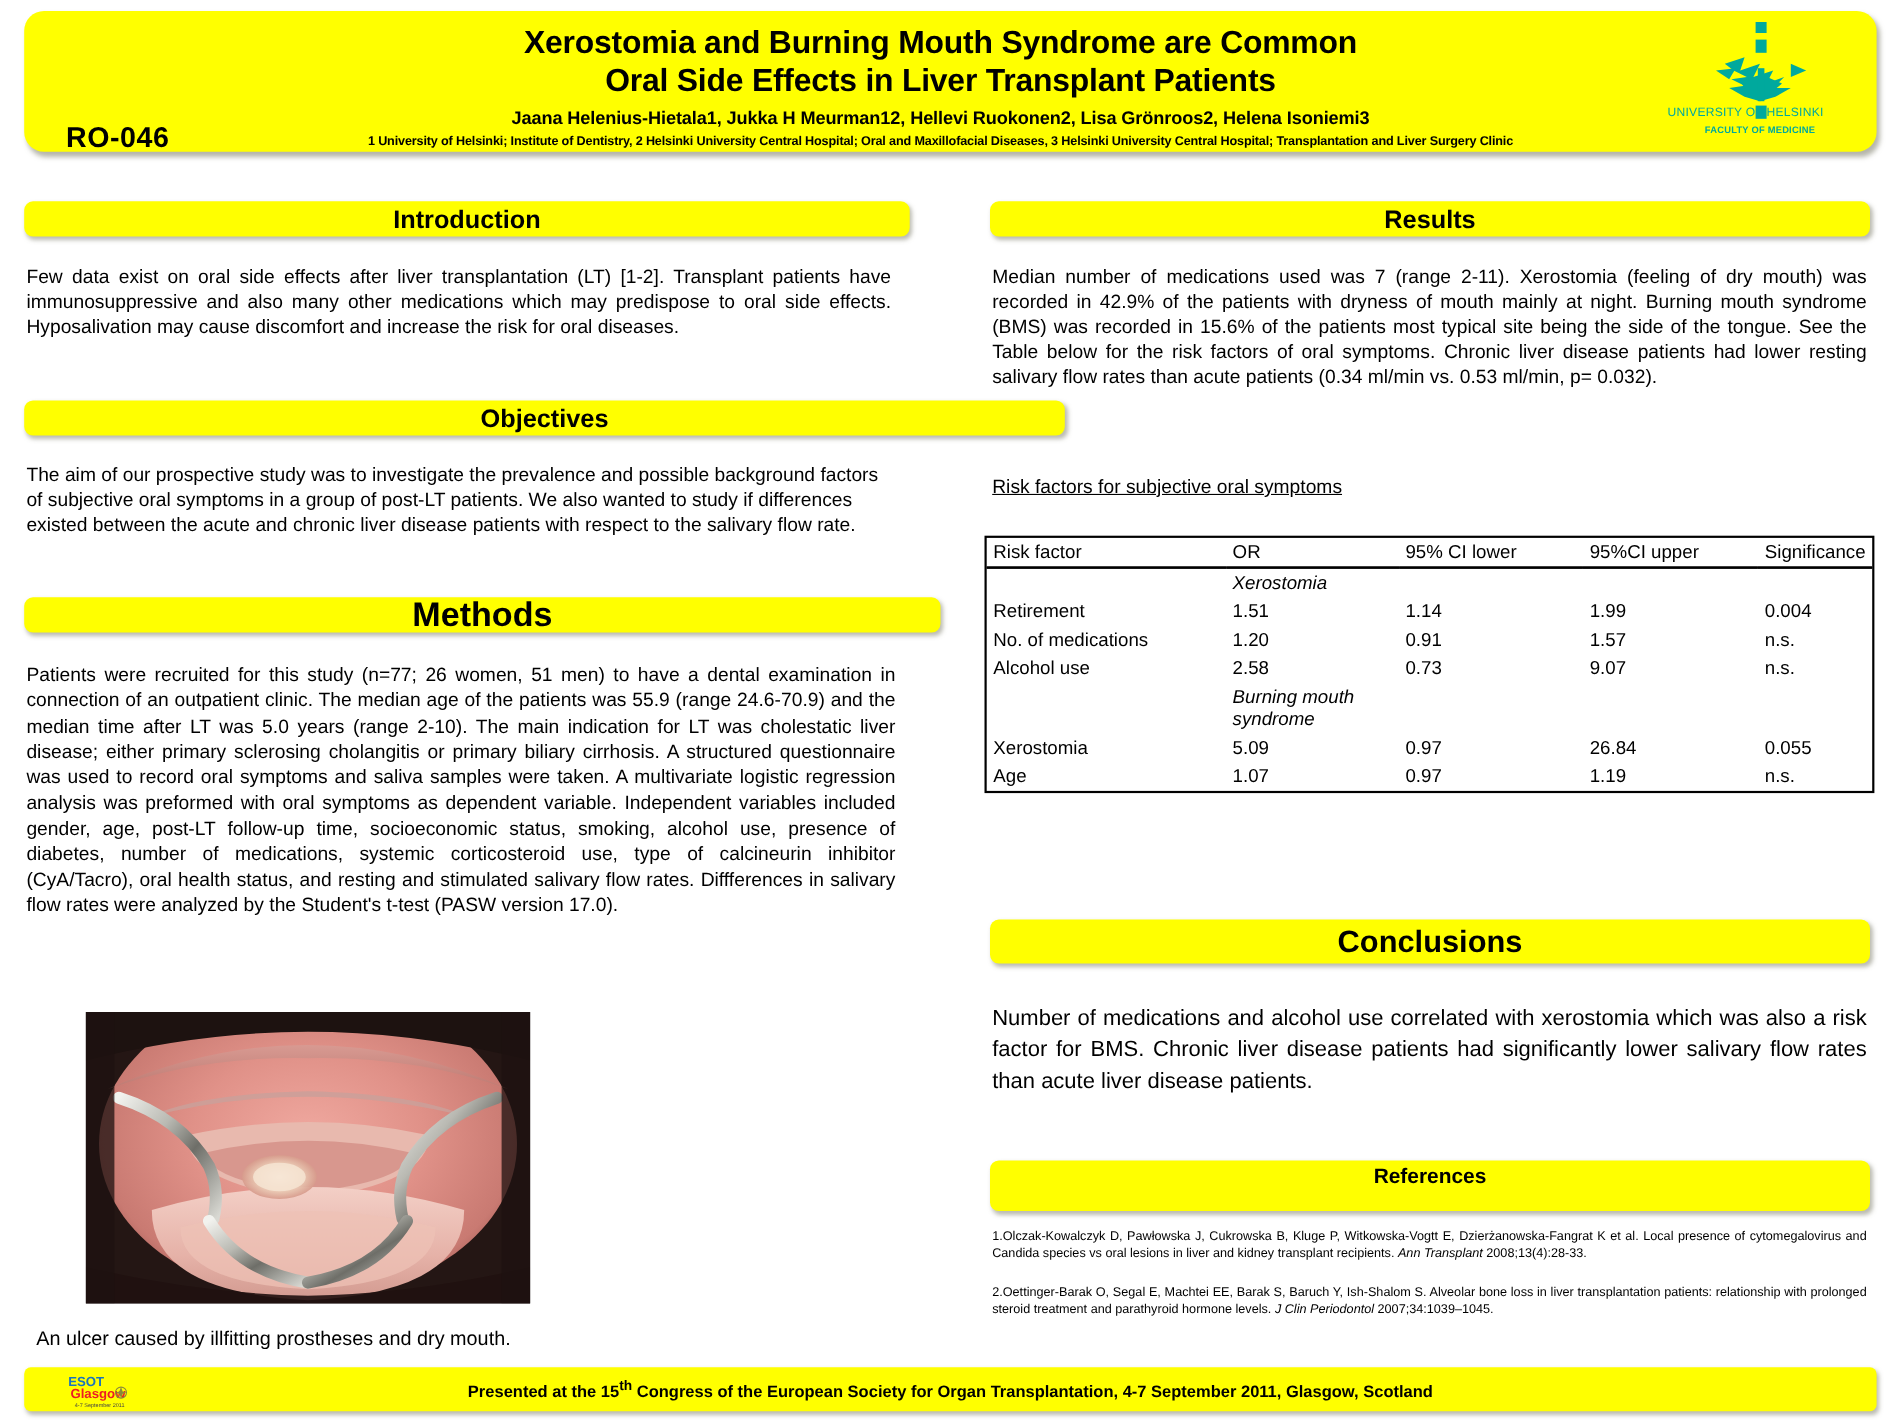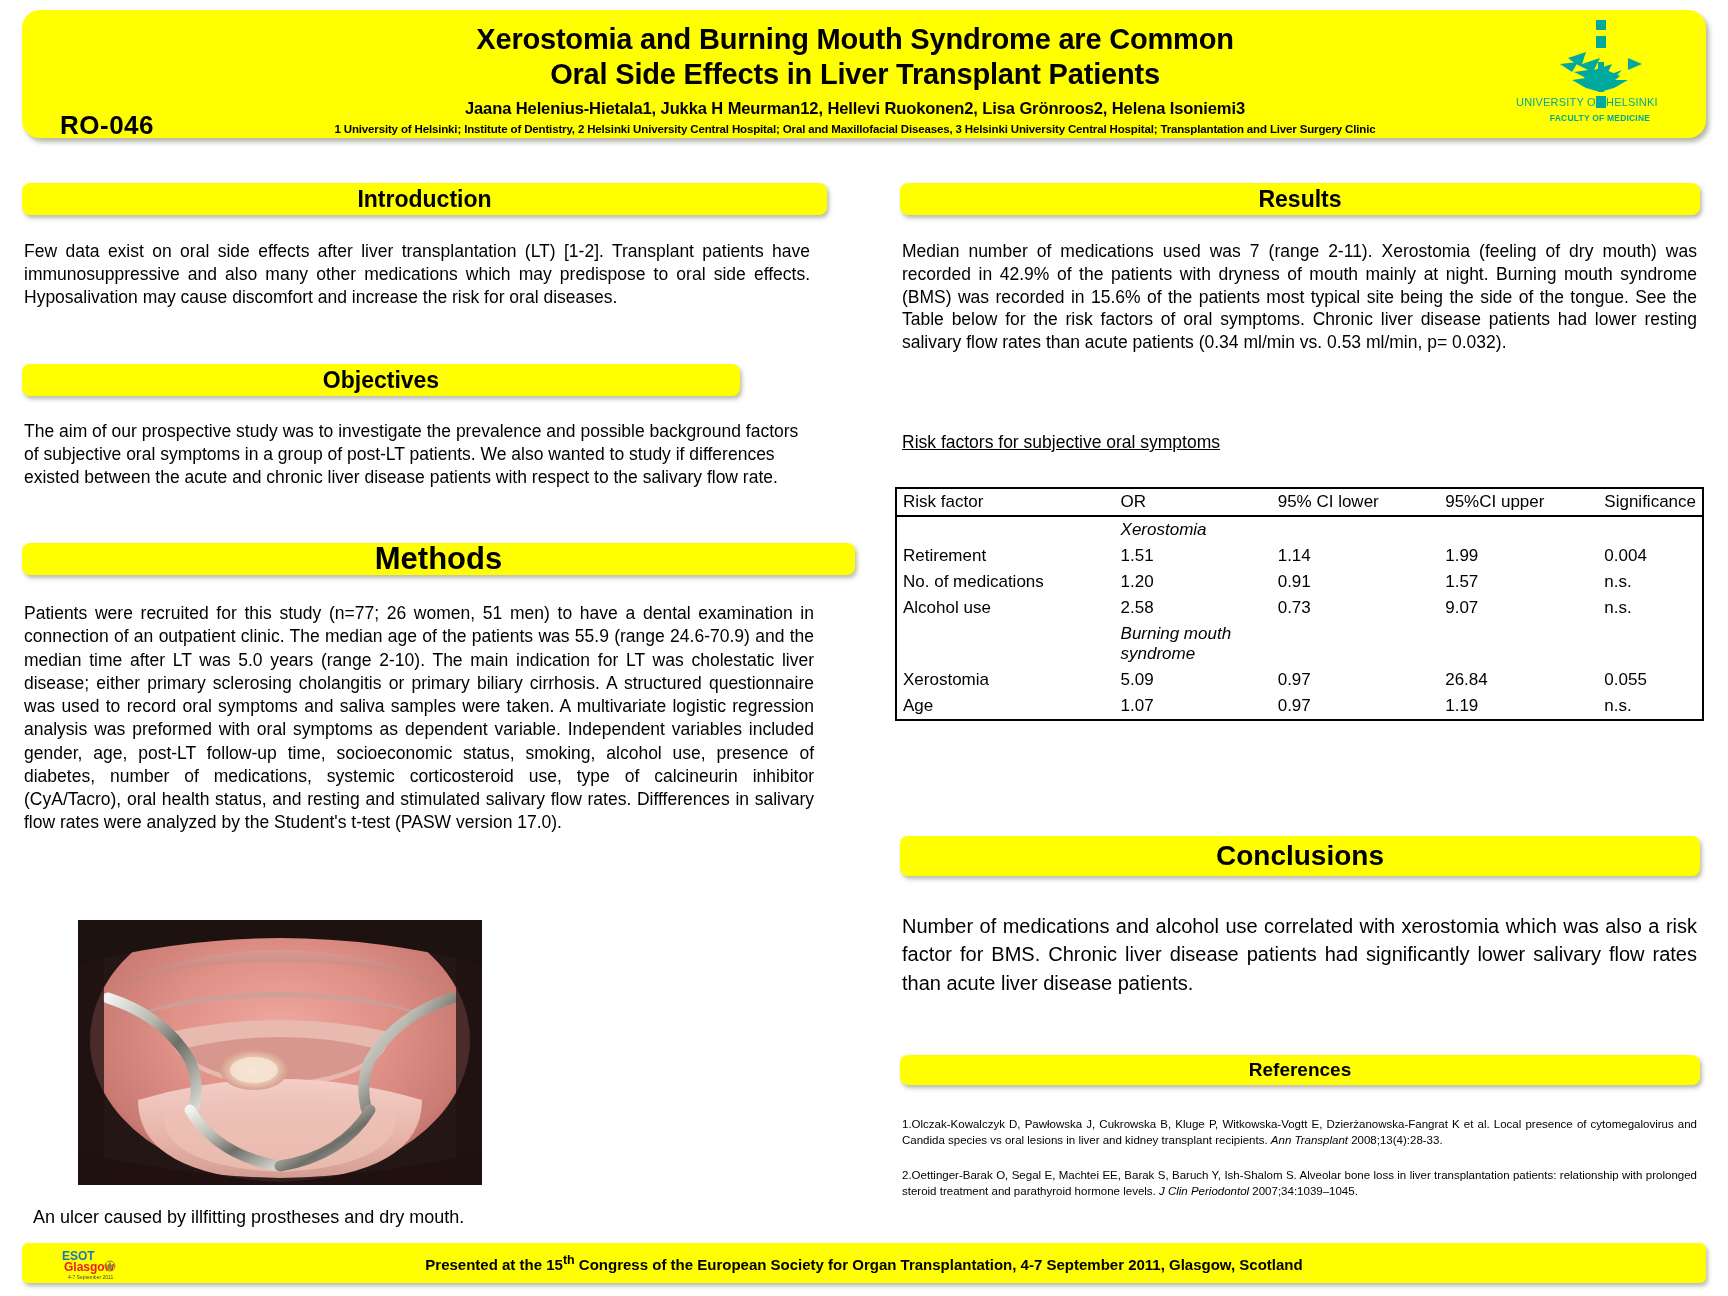--- a/index.html
+++ b/index.html
@@ -229,21 +229,21 @@
     </g>
   </svg>
 </div>
 <div class="uh-name">UNIVERSITY OF HELSINKI</div>
 <div class="uh-fac">FACULTY OF MEDICINE</div>
 
 <div class="sec-bar" style="left:22px; top:183px; width:805px; height:32px; font-size:23px; line-height:32px;">Introduction</div>
 
 <div class="body-text just" style="left:24px; top:240px; width:786px;">Few data exist on oral side effects after liver transplantation (LT) [1-2]. Transplant patients  have immunosuppressive and also many other medications which may predispose to oral side effects.  Hyposalivation may cause discomfort and increase the risk for oral diseases.</div>
 
-<div class="sec-bar" style="left:22px; top:364px; width:718px; height:32px; font-size:23px; line-height:32px;">Objectives</div>
+<div class="sec-bar" style="left:22px; top:364px; width:946px; height:32px; font-size:23px; line-height:32px;">Objectives</div>
 
 <div class="body-text" style="left:24px; top:420px; width:790px;">The aim of our prospective study was to investigate the prevalence and possible background factors of subjective oral symptoms in a group of post-LT patients.  We also wanted to study if differences existed between the acute and chronic liver disease patients with respect to the salivary flow rate.</div>
 
 <div class="sec-bar" style="left:22px; top:543px; width:833px; height:32px; font-size:31px; line-height:32px;">Methods</div>
 
 <div class="body-text just" style="left:24px; top:602px; width:790px; line-height:1.33;">Patients were recruited for this study (n=77; 26 women, 51 men) to have a dental examination in connection of an outpatient clinic. The median age of the patients was 55.9 (range 24.6-70.9) and the median time after LT was 5.0 years (range 2-10).  The main indication for LT was cholestatic liver disease; either primary sclerosing cholangitis or primary biliary cirrhosis. A structured questionnaire  was used to record oral symptoms and saliva samples were taken.   A multivariate logistic regression analysis was preformed with oral symptoms as dependent variable.   Independent variables included gender, age, post-LT follow-up time, socioeconomic status, smoking, alcohol use, presence of diabetes, number of medications, systemic corticosteroid use, type of calcineurin inhibitor (CyA/Tacro), oral health status, and resting and stimulated salivary flow rates.  Diffferences in salivary flow rates were analyzed by the Student's t-test (PASW version 17.0).</div>
 
 <div class="photo-frame">
   <svg viewBox="0 0 404 265" width="404" height="265" preserveAspectRatio="none" aria-hidden="true">
     <defs>
@@ -366,21 +366,21 @@
         <td>n.s.</td>
       </tr>
     </tbody>
   </table>
 </div>
 
 <div class="sec-bar" style="left:900px; top:836px; width:800px; height:40px; font-size:28px; line-height:40px;">Conclusions</div>
 
 <div class="body-text just" style="left:902px; top:912px; width:795px; font-size:20px; line-height:1.42;">Number of medications and alcohol use correlated with xerostomia which was also a risk factor for BMS.  Chronic liver disease patients had significantly lower salivary flow rates than acute liver disease patients.</div>
 
-<div class="sec-bar" style="left:900px; top:1055px; width:800px; height:30px; font-size:19px; line-height:30px;">References</div>
+<div class="sec-bar" style="left:900px; top:1055px; width:800px; height:46px; font-size:19px; line-height:30px;">References</div>
 
 <div class="ref-text" style="left:902px; top:1116px; width:795px;">
   <span>1.Olczak-Kowalczyk D, Pawłowska J, Cukrowska B, Kluge P, Witkowska-Vogtt E, Dzierżanowska-Fangrat K et al. Local presence of cytomegalovirus and Candida species vs oral lesions in liver and kidney transplant recipients. </span><i>Ann Transplant</i><span> 2008;13(4):28-33.</span>
 </div>
 
 <div class="ref-text" style="left:902px; top:1167px; width:795px;">
   <span>2.Oettinger-Barak O, Segal E, Machtei EE, Barak S, Baruch Y, Ish-Shalom S. Alveolar bone loss in liver transplantation patients: relationship with prolonged steroid treatment and parathyroid hormone levels. </span><i>J Clin Periodontol</i><span> 2007;34:1039–1045.</span>
 </div>
 
 <div class="footer-bar"></div>

